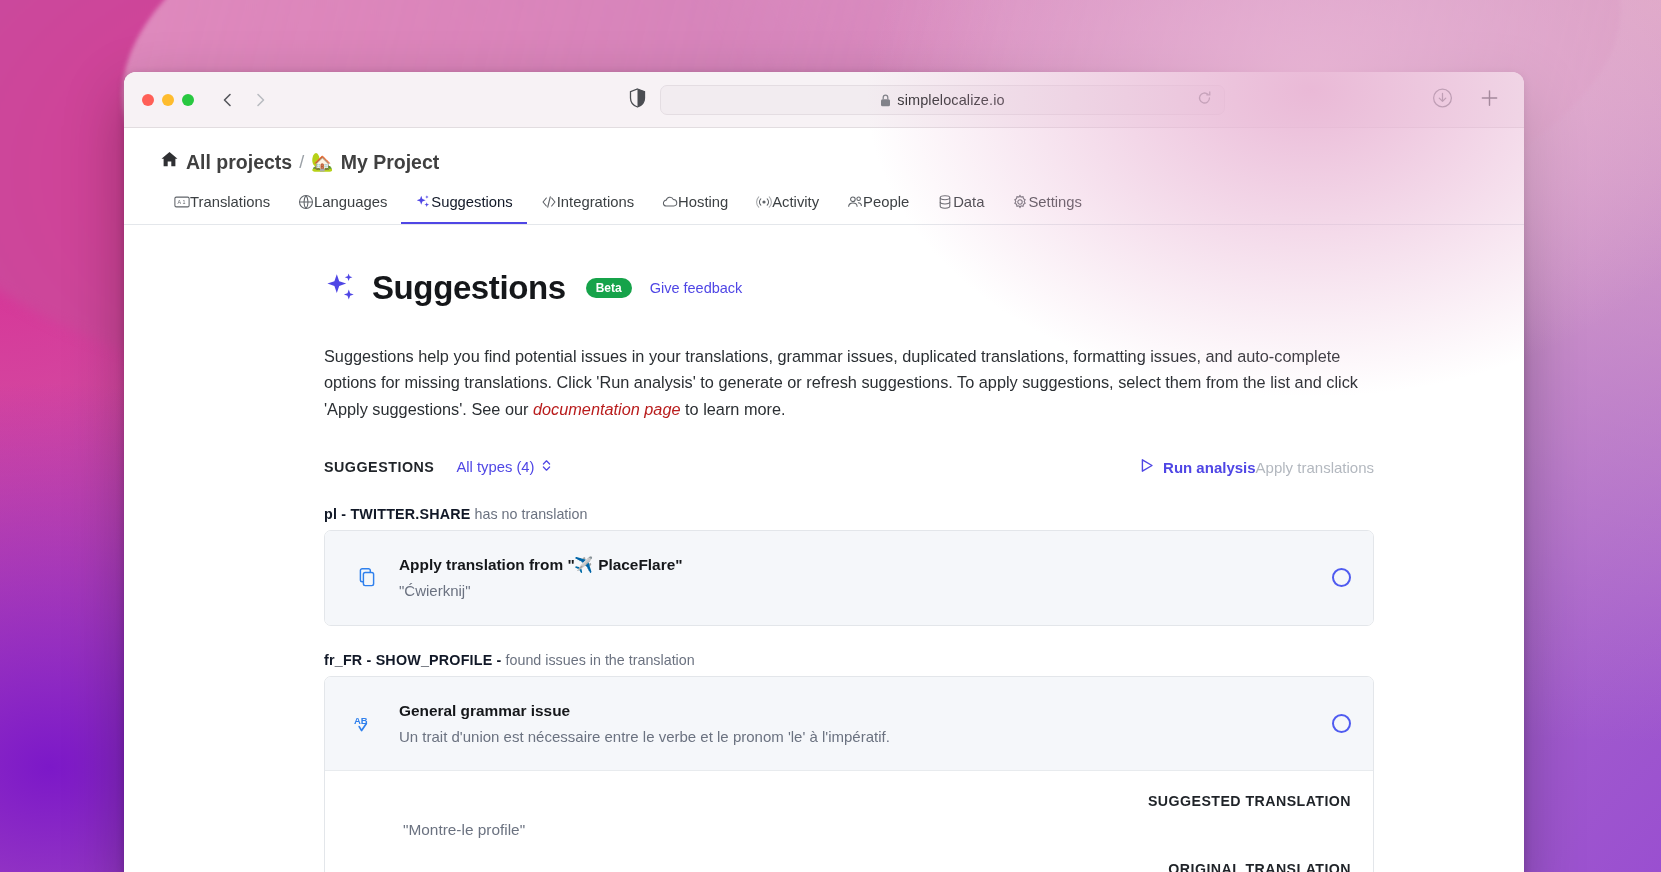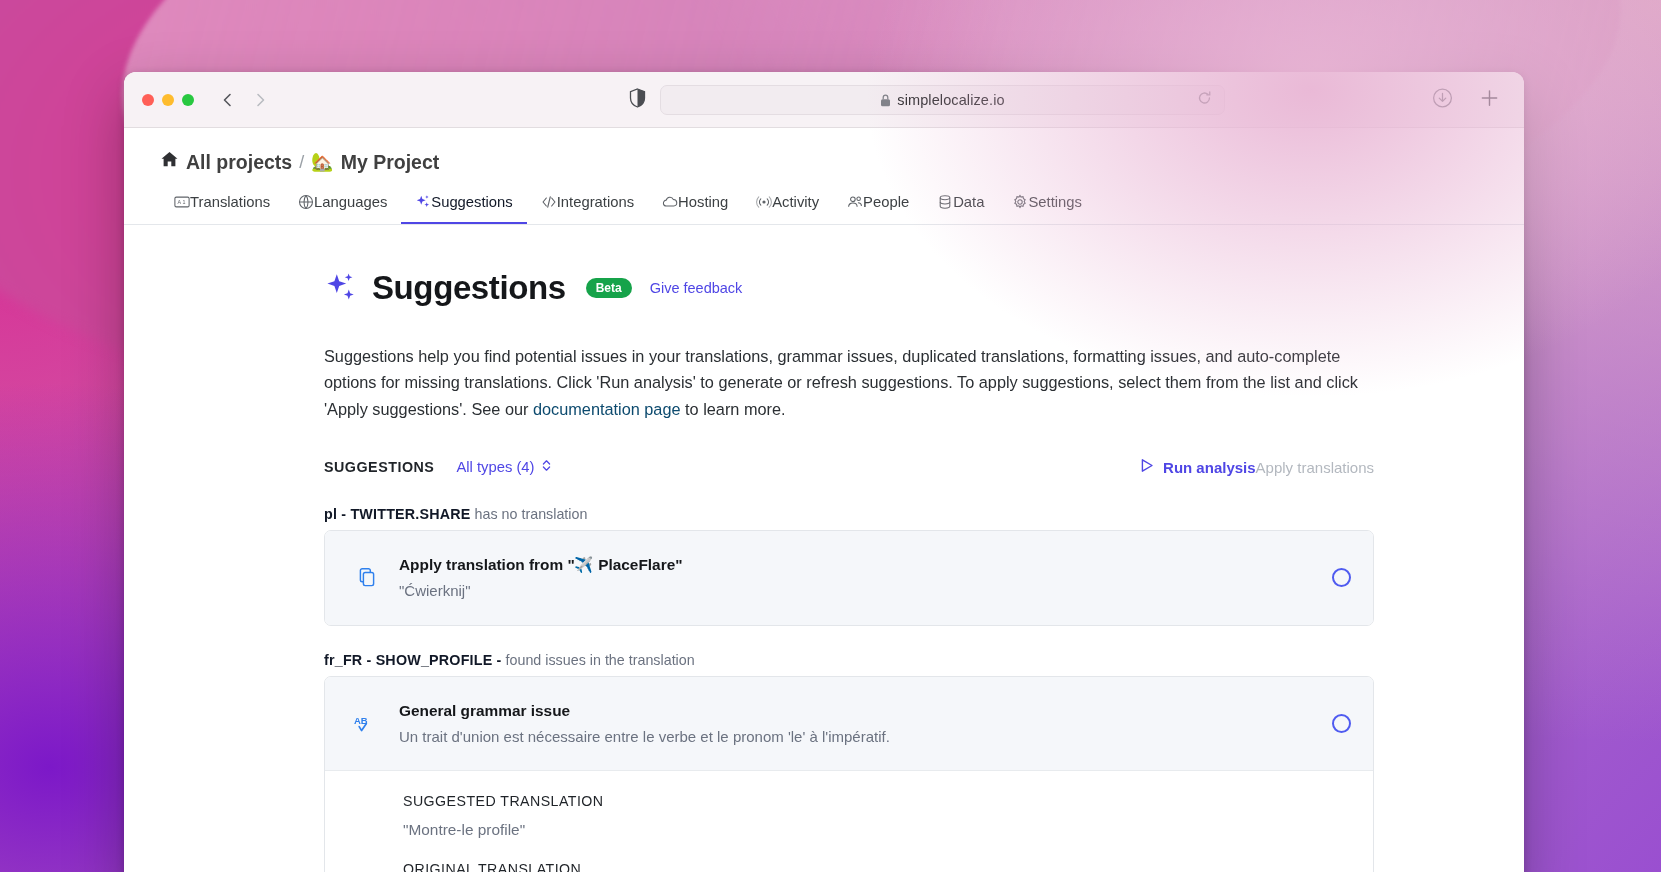--- a/index.html
+++ b/index.html
@@ -160,21 +160,21 @@
   }
   .feedback { color: #4f46e5; font-size: 14.5px; text-decoration: none; margin-left: 4px; }
 
   p.desc {
     margin-top: 36px;
     font-size: 16.3px;
     line-height: 1.62;
     color: #2b2f33;
     max-width: 1046px;
   }
-  p.desc a { color: #0c4a6e; text-decoration: none; }
+  p.desc a { color: #b91c1c; text-decoration: none; font-style: italic; }
 
   .toolbar {
     margin-top: 32px;
     display: flex;
     align-items: center;
     justify-content: space-between;
     height: 26px;
   }
   .toolbar-left { display: flex; align-items: center; gap: 22px; }
   .label-suggestions { font-size: 14.3px; font-weight: 700; letter-spacing: .5px; color: #1f2328; }
@@ -214,21 +214,21 @@
   .card-icon { width: 26px; display: flex; align-items: center; justify-content: flex-end; color: #2f80ed; flex: 0 0 auto; }
   .card-body { flex: 1 1 auto; }
   .card-title { font-size: 15.4px; font-weight: 700; color: #15171a; line-height: 1.5; }
   .card-sub { font-size: 15px; color: #6b7280; margin-top: 4px; line-height: 1.5; }
   .radio {
     width: 19px; height: 19px; border-radius: 50%;
     border: 2px solid #4f5bf0; flex: 0 0 auto; cursor: pointer;
     background: transparent;
   }
   .card-detail { background: #fff; padding: 22px 22px 24px 78px; border-top: 1px solid #e8ebee; }
-  .det-label { font-size: 14.2px; font-weight: 400; letter-spacing: .45px; color: #1f2328; }
+  .det-label { font-size: 14.2px; font-weight: 700; letter-spacing: .45px; color: #1f2328; text-align: right; }
   .det-value { font-size: 15.4px; color: #6b7280; margin-top: 12px; }
   .det-gap { height: 22px; }
 </style>
 </head>
 <body>
 
 <div class="desktop">
   <div class="swoosh"></div>
 
   <div class="window">

